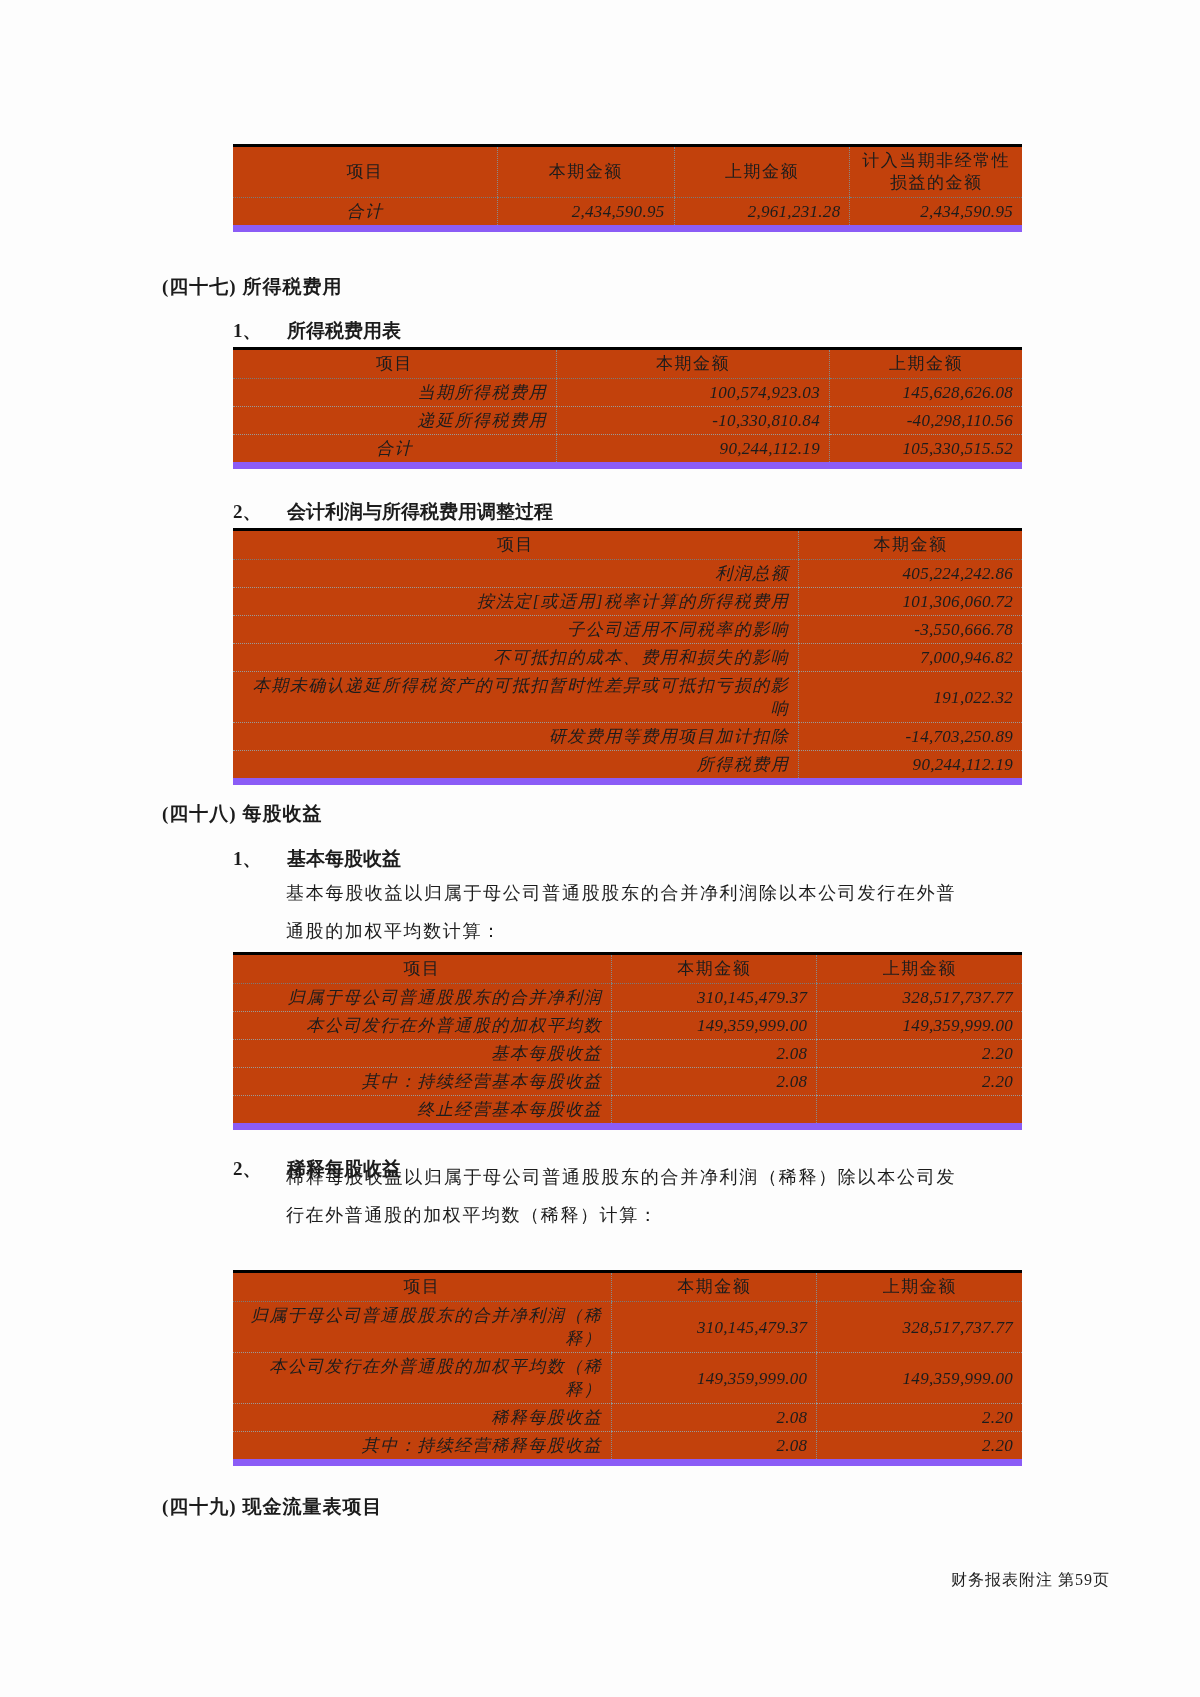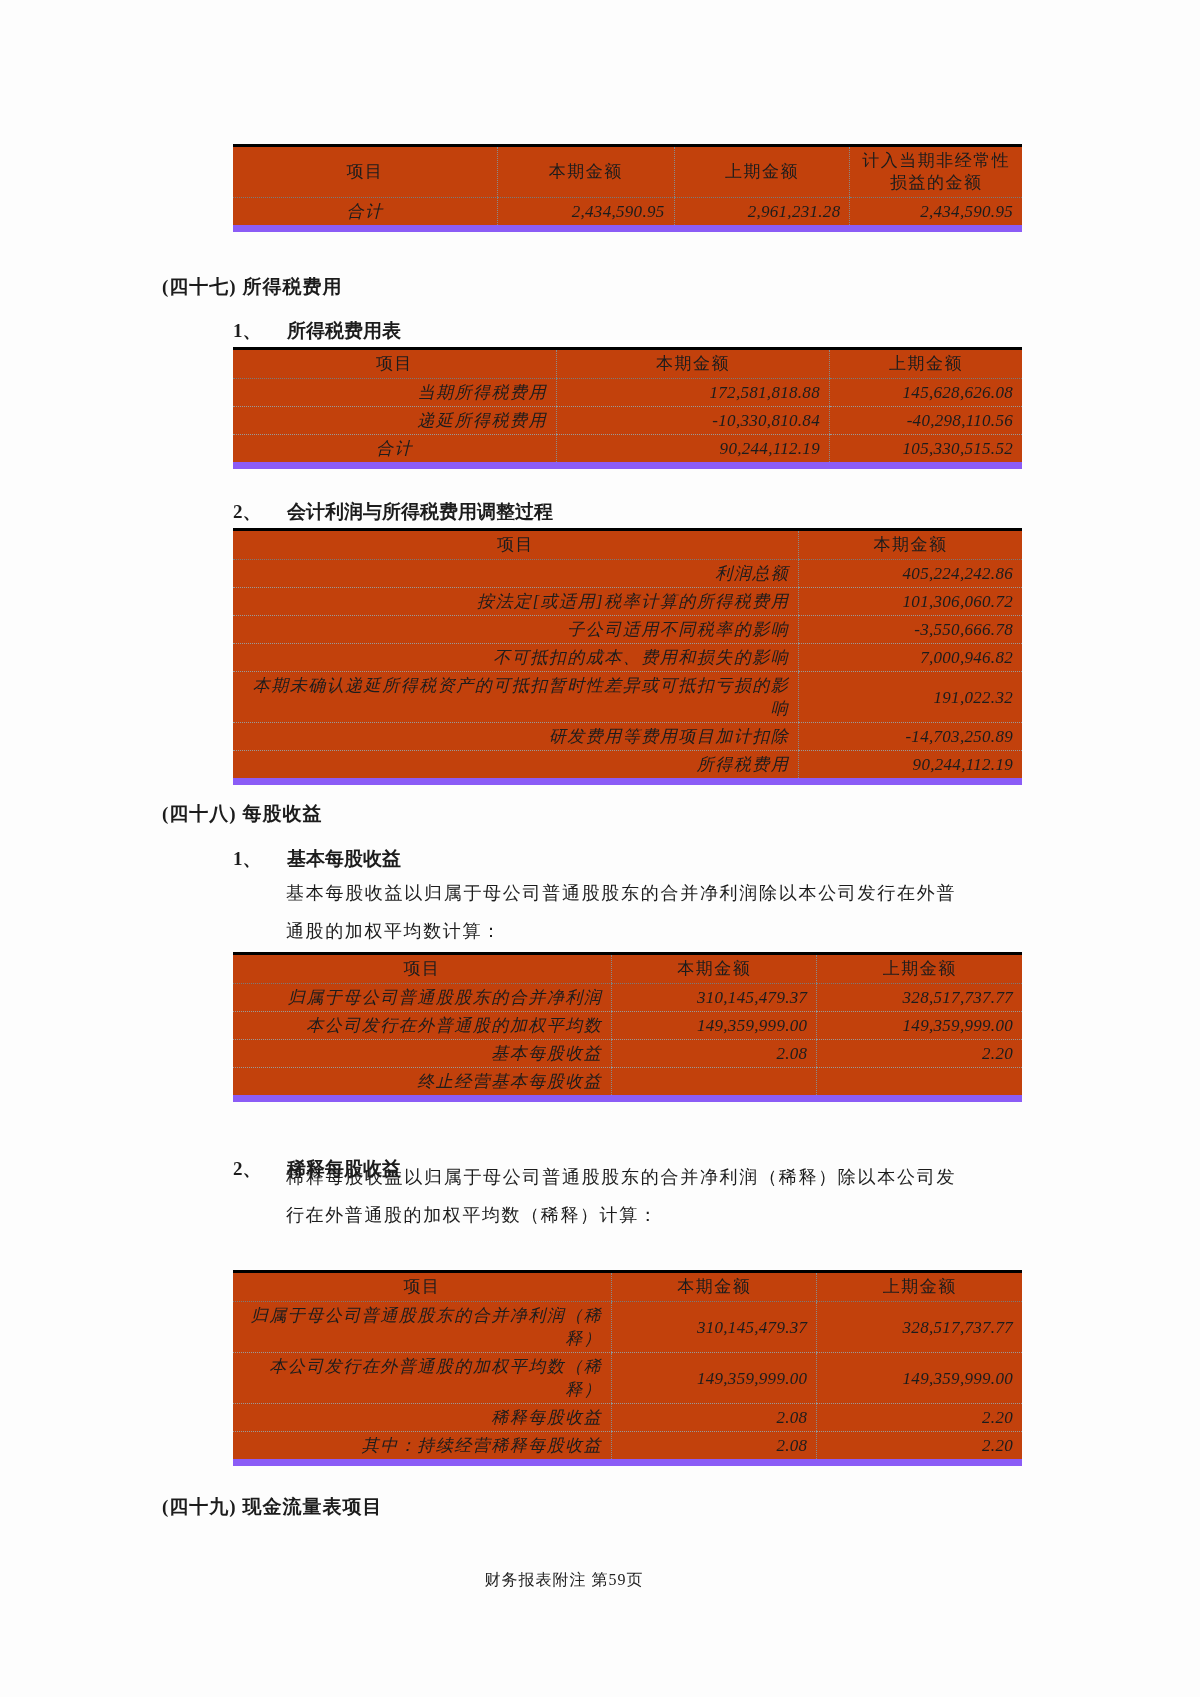--- a/index.html
+++ b/index.html
@@ -32,21 +32,21 @@
   .fin .num{text-align:right;letter-spacing:0.3px;}
   
   .h1{font-size:19px;font-weight:bold;letter-spacing:1px;white-space:nowrap;}
   .sub{font-size:19px;font-weight:bold;display:flex;white-space:nowrap;}
   .sub-num{width:54px;flex:0 0 54px;}
   .para{
     font-size:18px;line-height:38px;letter-spacing:1.6px;
     width:670px;text-align:justify;
   }
   .footer{
-    left:9px;width:1110px;text-align:center;font-size:16px;letter-spacing:1px;color:#222;
+    left:0;width:1110px;text-align:right;font-size:16px;letter-spacing:1px;color:#222;
   }
 </style>
 </head>
 <body>
 
 <table class="fin abs" style="top:144px;left:233px;">
     <colgroup>
       <col style="width: 33.5%;">
       <col style="width: 22.4%;">
       <col style="width: 22.3%;">
@@ -86,21 +86,21 @@
     <thead>
       <tr>
         <th>项目</th>
         <th>本期金额</th>
         <th>上期金额</th>
       </tr>
     </thead>
     <tbody>
       <tr>
         <td class="label ">当期所得税费用</td>
-        <td class="num">172,581,818.88</td>
+        <td class="num">100,574,923.03</td>
         <td class="num">145,628,626.08</td>
       </tr>
       <tr>
         <td class="label ">递延所得税费用</td>
         <td class="num">-10,330,810.84</td>
         <td class="num">-40,298,110.56</td>
       </tr>
       <tr>
         <td class="label center">合计</td>
         <td class="num">90,244,112.19</td>
@@ -189,20 +189,25 @@
         <td class="label ">本公司发行在外普通股的加权平均数</td>
         <td class="num">149,359,999.00</td>
         <td class="num">149,359,999.00</td>
       </tr>
       <tr>
         <td class="label ">基本每股收益</td>
         <td class="num">2.08</td>
         <td class="num">2.20</td>
       </tr>
       <tr>
+        <td class="label ">其中：持续经营基本每股收益</td>
+        <td class="num">2.08</td>
+        <td class="num">2.20</td>
+      </tr>
+      <tr>
         <td class="label indent">终止经营基本每股收益</td>
         <td class="num"></td>
         <td class="num"></td>
       </tr>
     </tbody>
   </table>
 
 <div class="sub abs" style="top:1156px;left:233px;">
   <span class="sub-num">2、</span>
   <span>稀释每股收益</span>

